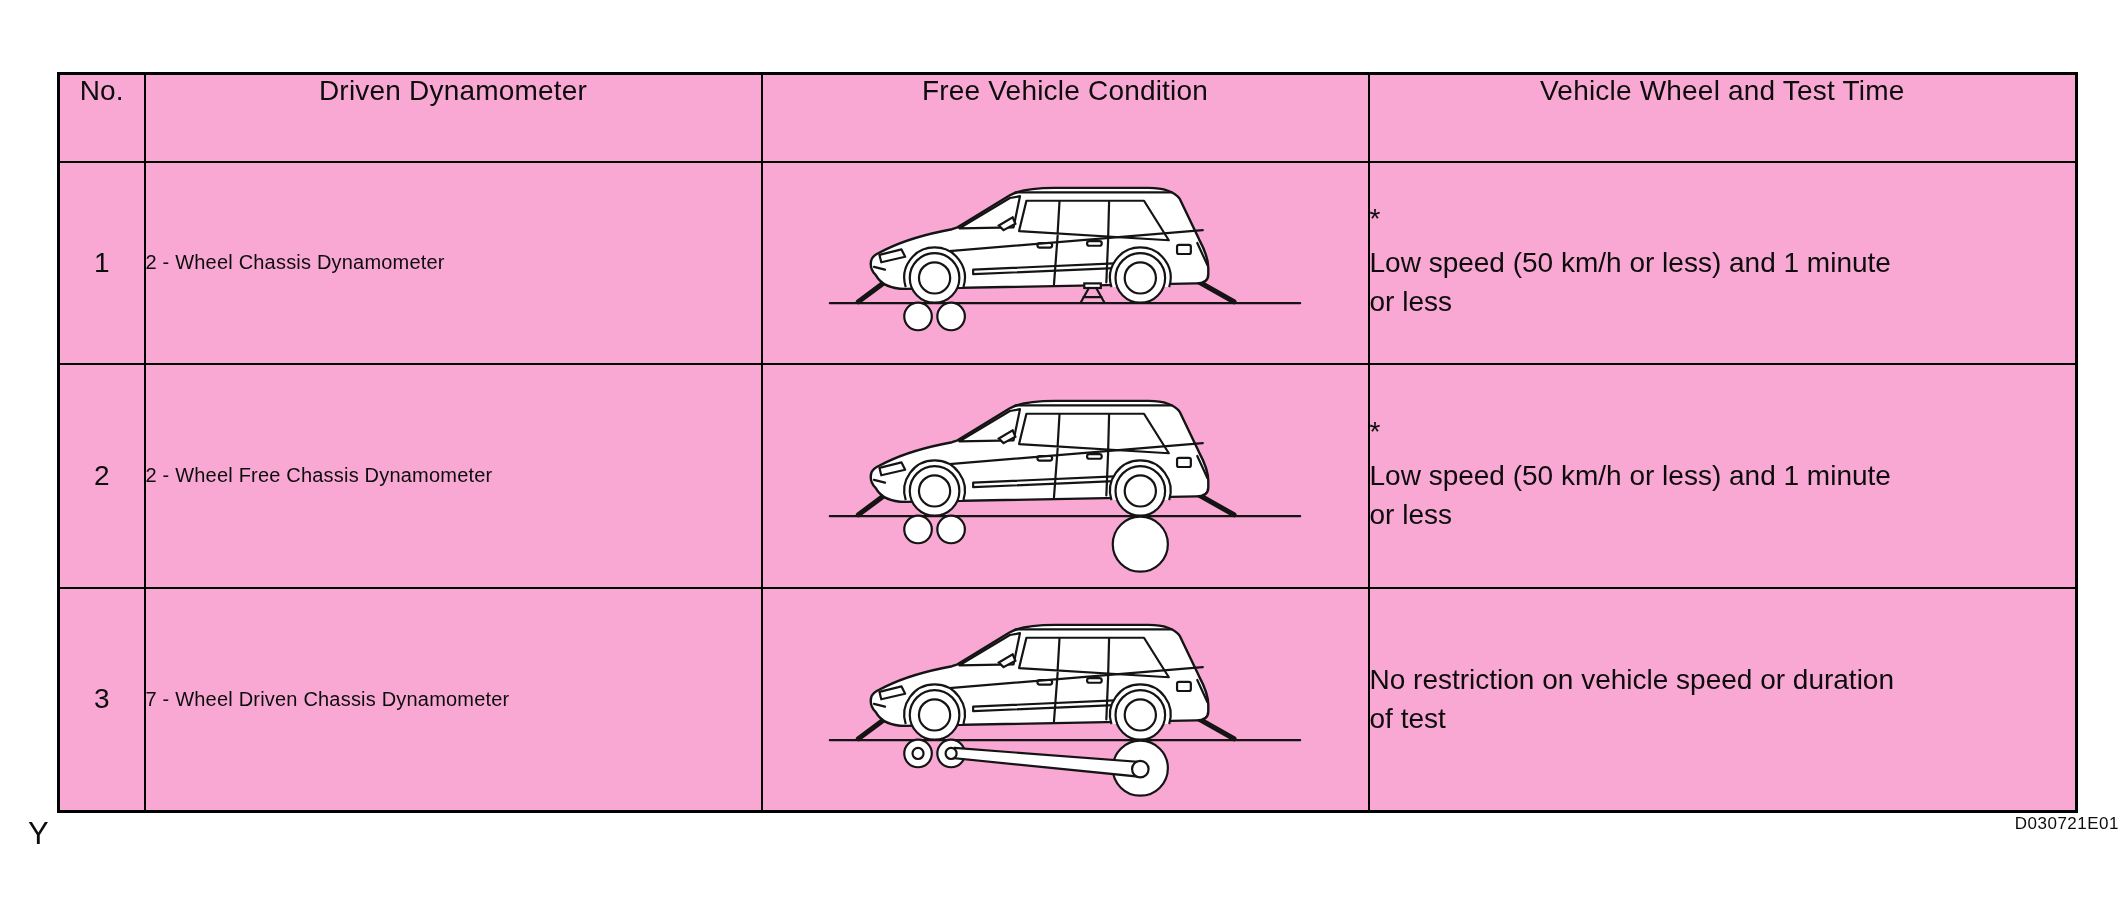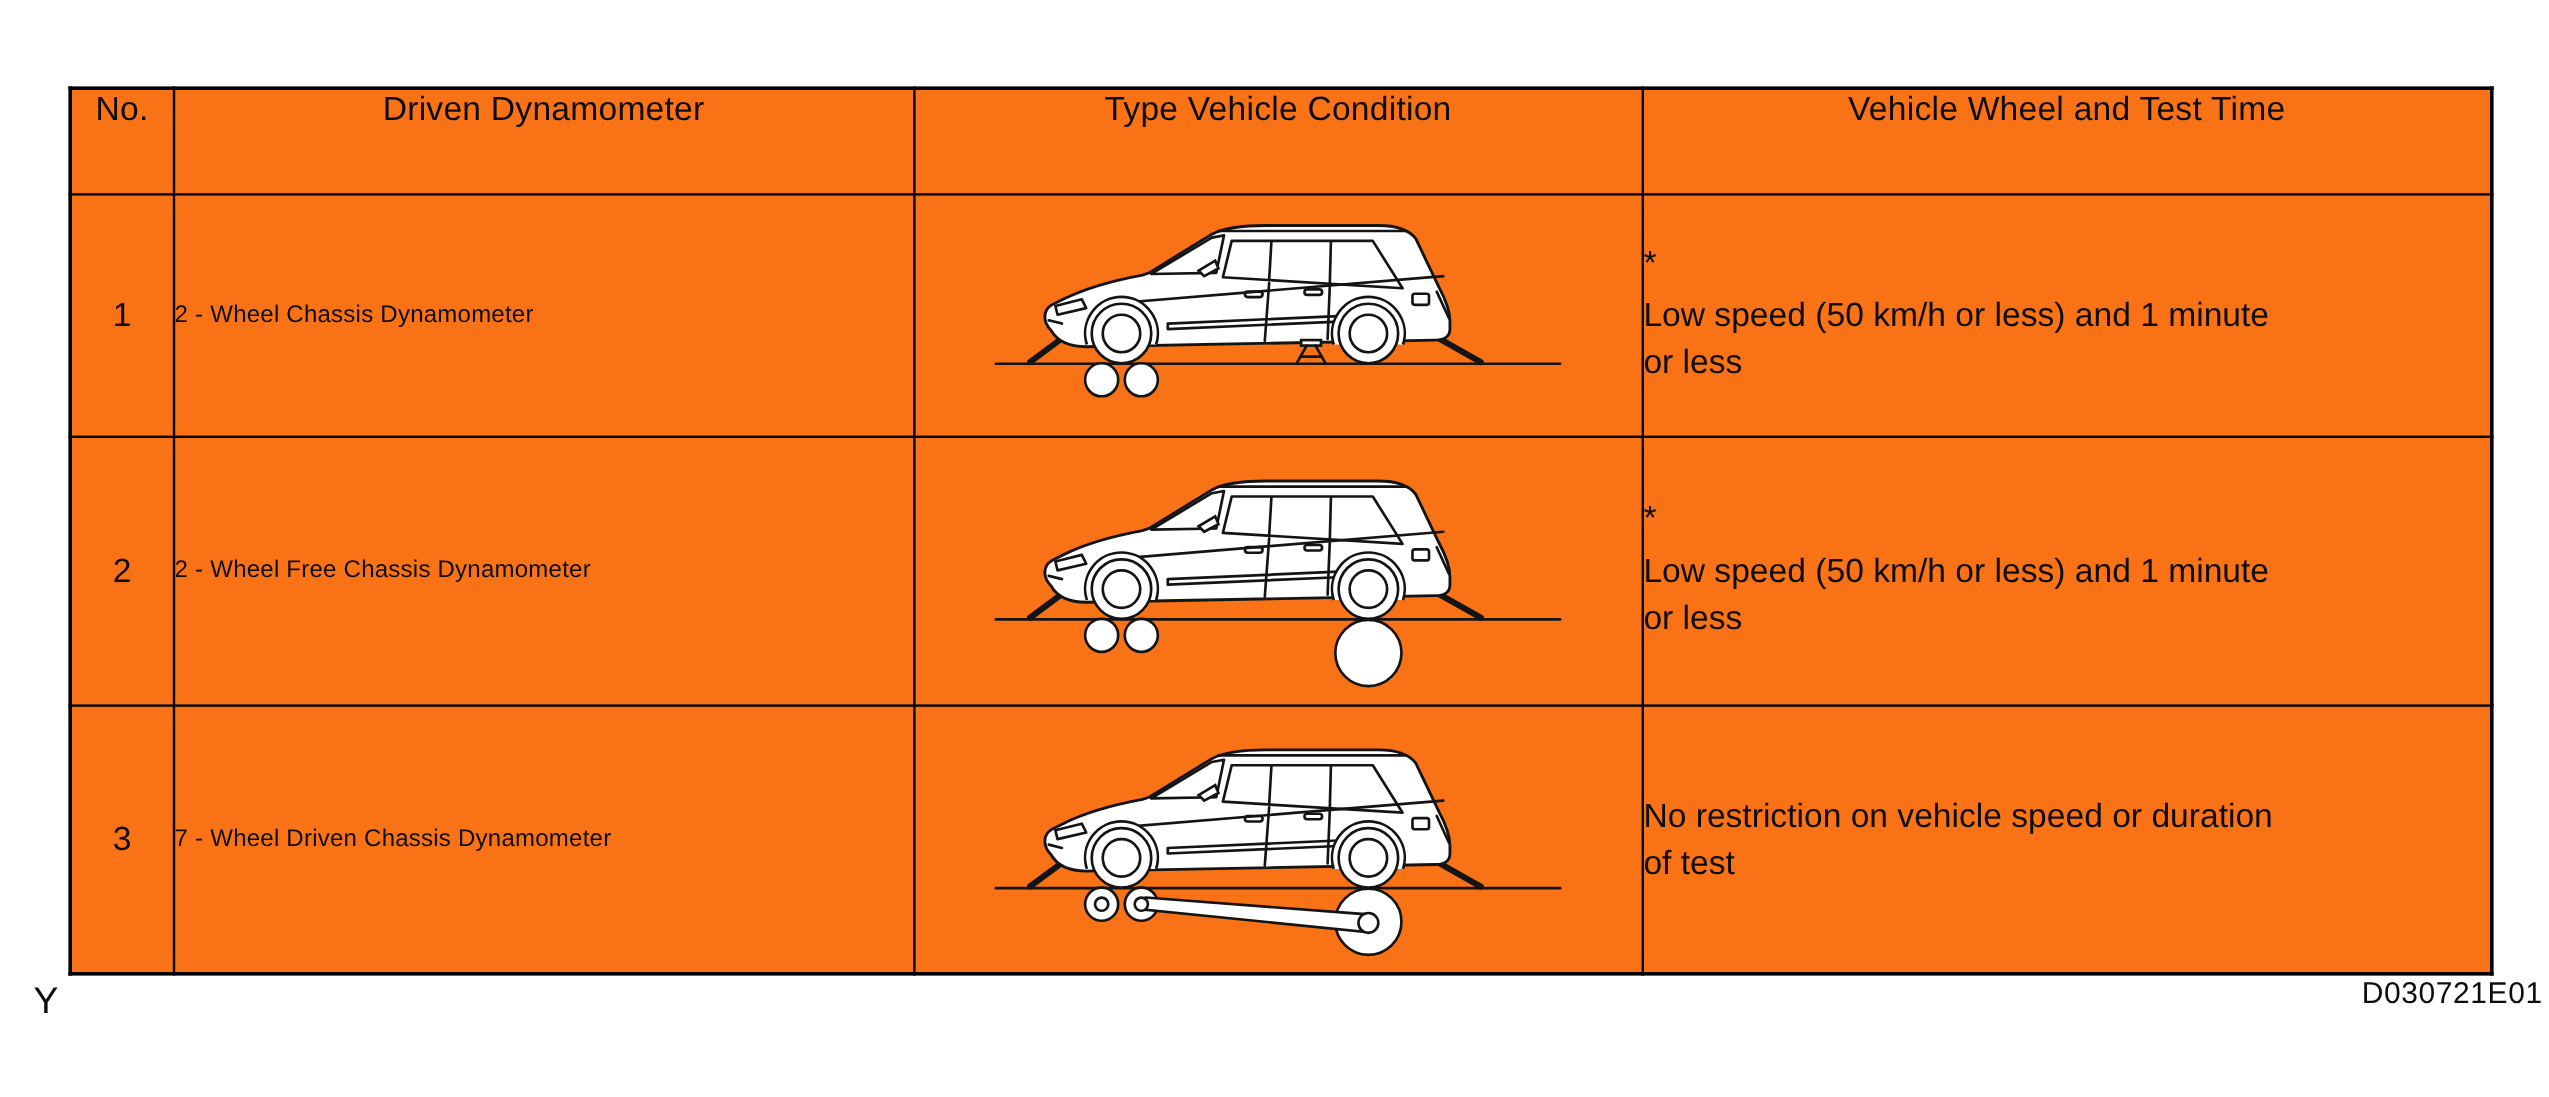--- a/index.html
+++ b/index.html
@@ -18,21 +18,21 @@
     left: 57px;
     top: 72px;
     border-collapse: collapse;
     table-layout: fixed;
     background: #ffffff;
     border: 3px solid #000;
   }
   table.spec th, table.spec td {
     border: 2px solid #000;
     padding: 0;
-    background: #f97316;
+    background: #f9a8d4;
   }
   th.hdr {
     height: 88px;
     font-weight: normal;
     font-size: 28px;
     vertical-align: top;
     padding-top: 15px;
     text-align: center;
     letter-spacing: 0.2px;
   }
@@ -71,21 +71,21 @@
   .footer-left {
     position: absolute;
     left: 28px;
     top: 816px;
     font-size: 31px;
   }
   .footer-code {
     position: absolute;
     right: 5px;
     top: 814px;
-    font-size: 25px;
+    font-size: 17px;
     letter-spacing: 0.5px;
   }
 </style>
 </head>
 <body>
 
 <svg width="0" height="0" style="position:absolute" aria-hidden="true">
   <defs>
     <g id="car-base">
 
@@ -139,21 +139,21 @@
     <colgroup>
       <col style="width:86px">
         <col style="width:617px">
         <col style="width:607px">
         <col style="width:708px">
     </colgroup>
     <thead>
       <tr>
         <th class="hdr">No.</th>
         <th class="hdr">Driven Dynamometer</th>
-        <th class="hdr">Type Vehicle Condition</th>
+        <th class="hdr">Free Vehicle Condition</th>
         <th class="hdr">Vehicle Wheel and Test Time</th>
       </tr>
     </thead>
     <tbody>
 
       <tr class="row-1">
         <td class="cell-no">1</td>
         <td class="cell-chassis">2 - Wheel Chassis Dynamometer</td>
         <td class="cell-illustration">
           <svg class="car-scene" viewBox="0 0 540 214" width="496">

